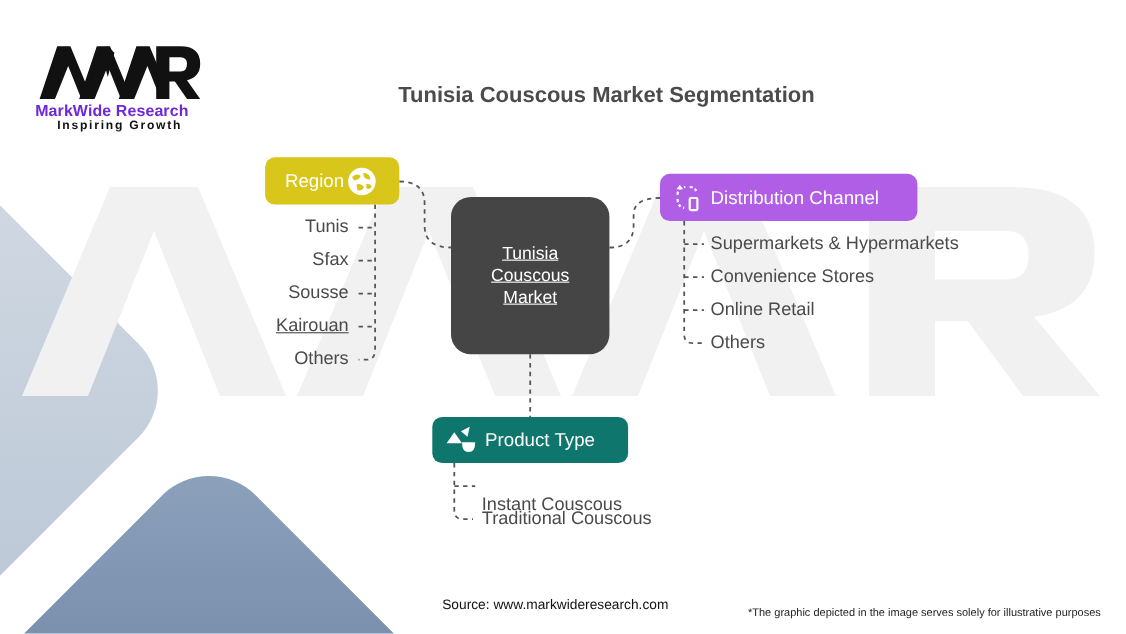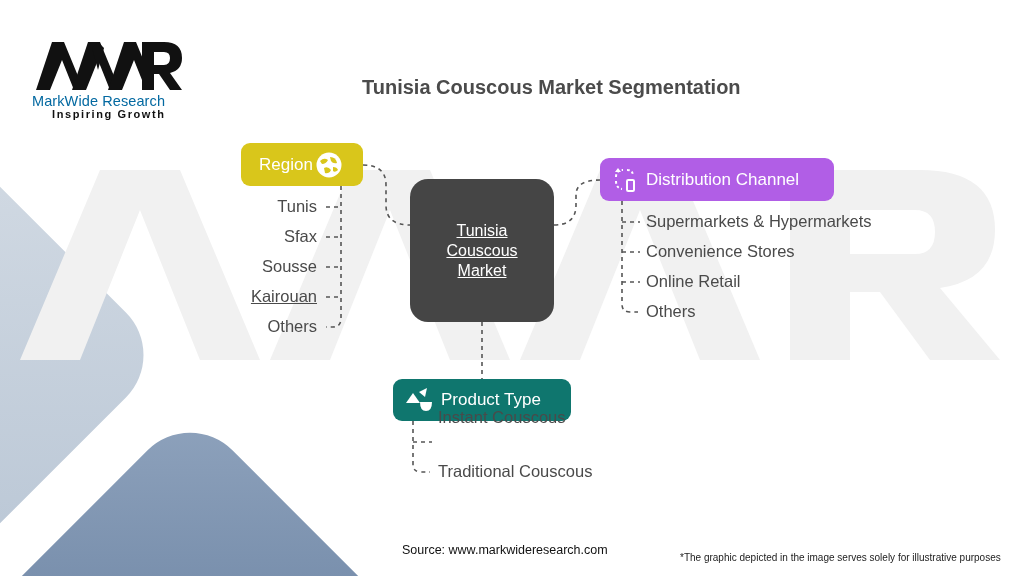--- a/index.html
+++ b/index.html
@@ -9,21 +9,21 @@
   .bg-shape { position: absolute; border-radius: 60px; transform: rotate(45deg); }
   .shape-top { left: -230px; top: 190px; width: 330px; height: 330px;
     background: linear-gradient(135deg, #d3dbe4 0%, #b9c6d5 100%); }
   .shape-bottom { left: 40px; top: 470px; width: 300px; height: 300px;
     background: linear-gradient(135deg, #8fa3bd 0%, #5a7496 100%); }
 
   .watermark { position: absolute; left: 20px; top: 170px; width: 980px; height: 190px; pointer-events: none; }
 
   .logo { position: absolute; left: 32px; top: 40px; width: 160px; }
   .logo-mark { width: 150px; height: 52px; display: block; margin-left: 2px; }
-  .logo-name { font-weight: normal; font-size: 14.5px; color: #0369a1; letter-spacing: 0.1px; margin-top: 1px; white-space: nowrap; }
+  .logo-name { font-weight: bold; font-size: 14.5px; color: #6d28d9; letter-spacing: 0.1px; margin-top: 1px; white-space: nowrap; }
   .logo-tag { font-weight: bold; font-size: 11px; color: #111; letter-spacing: 1.6px; margin-left: 20px; margin-top: -1px; white-space: nowrap; }
 
   .title { position: absolute; left: 362px; top: 76px; font-size: 20px; font-weight: bold; color: #4b4b4b; white-space: nowrap; }
 
   .connectors { position: absolute; left: 0; top: 0; width: 1024px; height: 576px; pointer-events: none; }
 
   .node { position: absolute; border-radius: 9px; display: flex; align-items: center; color: #fff; font-size: 17px; white-space: nowrap; }
   .node-region { left: 241px; top: 143px; width: 122px; height: 43px; background: #d9c61b; padding-left: 18px; gap: 2px; }
   .node-dist { left: 600px; top: 158px; width: 234px; height: 43px; background: #b15ee6; padding-left: 12px; gap: 8px; }
   .node-product { left: 393px; top: 379px; width: 178px; height: 42px; background: #0f766e; padding-left: 12px; gap: 8px; }
@@ -138,17 +138,17 @@
 <div class="item right" style="right:707px; top:227px;">Sfax</div>
 <div class="item right" style="right:707px; top:257px;">Sousse</div>
 <div class="item right" style="right:707px; top:287px;text-decoration:underline;">Kairouan</div>
 <div class="item right" style="right:707px; top:317px;">Others</div>
 
 <div class="item" style="left:646px; top:212px;">Supermarkets &amp; Hypermarkets</div>
 <div class="item" style="left:646px; top:242px;">Convenience Stores</div>
 <div class="item" style="left:646px; top:272px;">Online Retail</div>
 <div class="item" style="left:646px; top:302px;">Others</div>
 
-<div class="item" style="left:438px; top:408px;">Instant Couscous</div>
+<div class="item" style="left:438px; top:450px;">Instant Couscous</div>
 <div class="item" style="left:438px; top:462px;">Traditional Couscous</div>
 
 <div class="footer-source">Source: www.markwideresearch.com</div>
 <div class="footer-note">*The graphic depicted in the image serves solely for illustrative purposes</div>
 
 </body></html>

